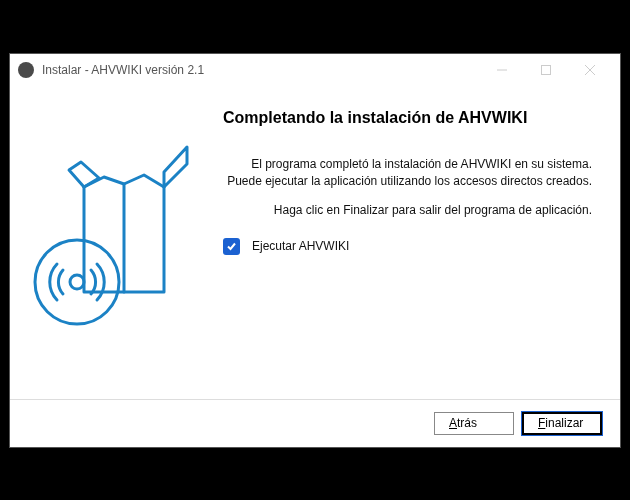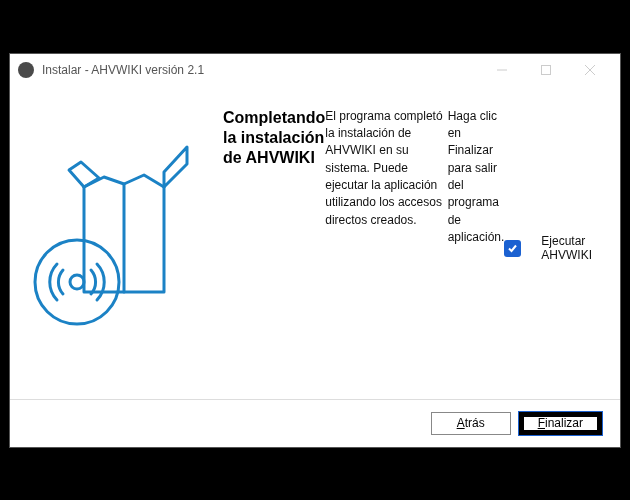--- a/index.html
+++ b/index.html
@@ -65,40 +65,41 @@
       display: flex;
       align-items: center;
       justify-content: center;
       flex-shrink: 0;
     }
     .sidebar svg { display: block; }
     .main {
       flex: 1;
       padding: 22px 28px 10px 16px;
       display: flex;
-      flex-direction: row;
+      flex-direction: column;
     }
     .heading {
       font-size: 16px;
       font-weight: 700;
       color: #000;
       margin-bottom: 28px;
       line-height: 1.25;
     }
     .body-text {
       font-size: 12px;
       color: #111;
       line-height: 1.45;
+      text-align: right;
     }
     .para1 { margin-bottom: 12px; }
     .para2 { margin-bottom: 18px; }
     .check-row {
       display: flex;
       align-items: center;
-      gap: 20px;
+      gap: 12px;
     }
     .checkbox {
       width: 17px;
       height: 17px;
       background: #1b61d1;
       border-radius: 3px;
       display: flex;
       align-items: center;
       justify-content: center;
       color: #fff;
@@ -121,25 +122,25 @@
     }
     .btn {
       min-width: 80px;
       height: 23px;
       padding: 0 14px;
       font-size: 12px;
       border: 1px solid #888;
       background: #fff;
       display: inline-flex;
       align-items: center;
-      justify-content: center;
+      justify-content: flex-start;
       cursor: pointer;
     }
     .btn.primary {
-      border: 5px solid #000000;
+      border: 2px solid #000000;
       outline: 1px solid #1b61d1;
     }
     .btn .ul { text-decoration: underline; text-underline-offset: 1px; }
   </style>
 </head>
 <body>
 
 <div class="window">
   <div class="titlebar">
     <div class="titlebar-icon"></div>

